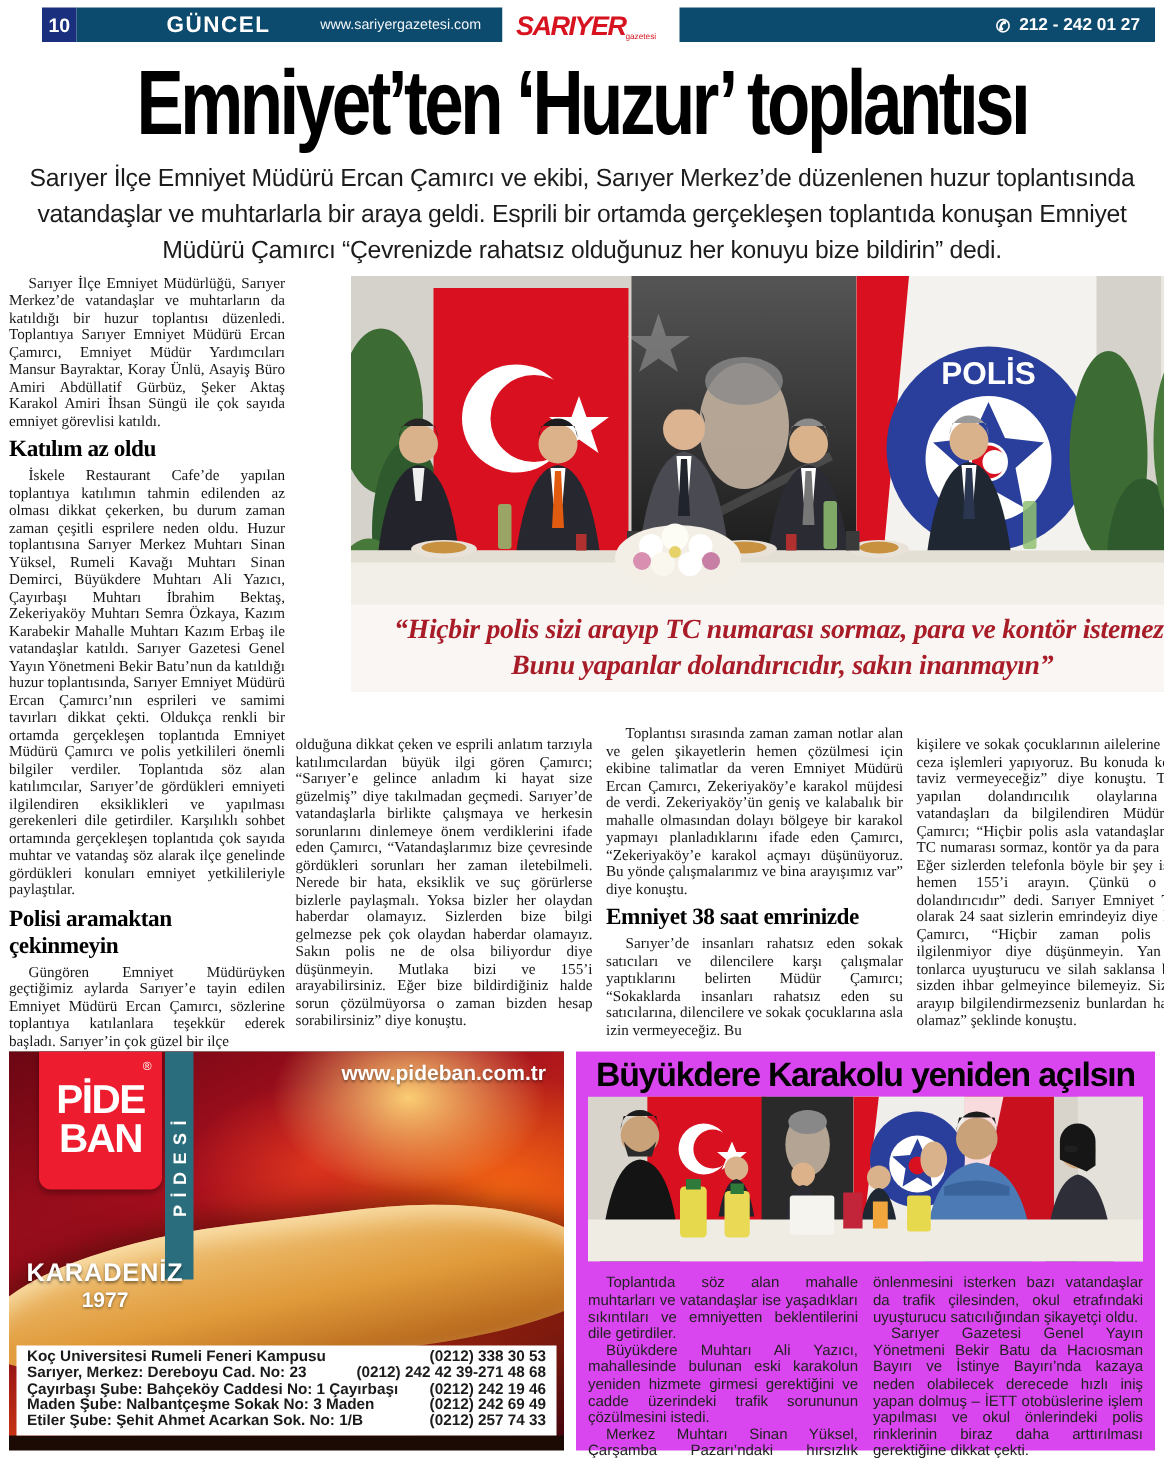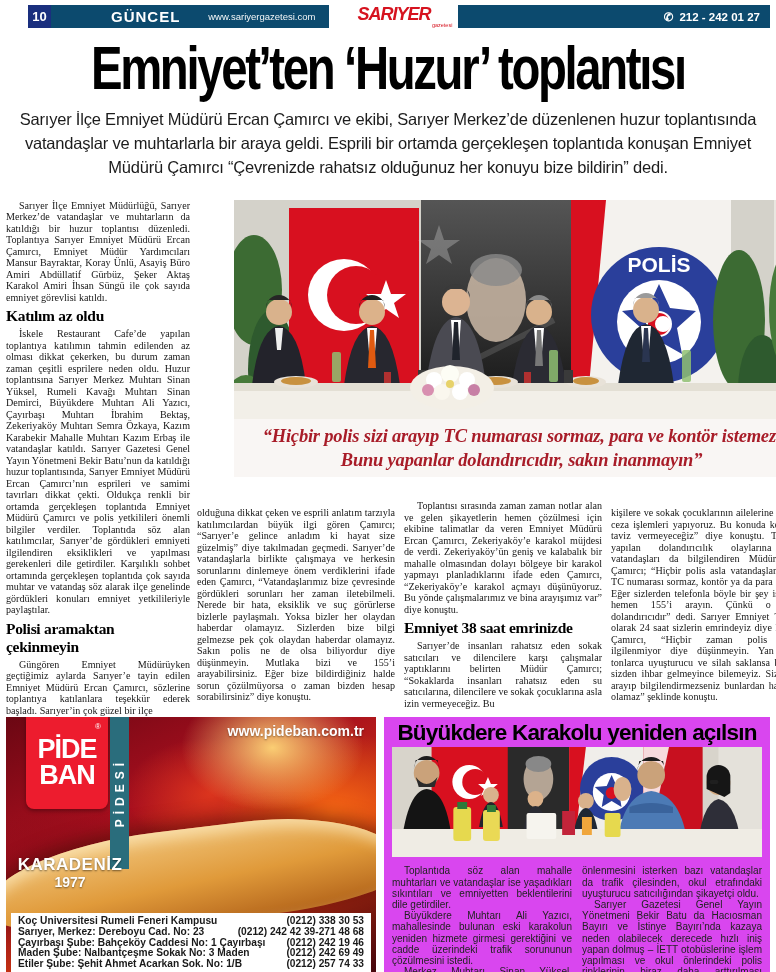--- a/index.html
+++ b/index.html
@@ -10,32 +10,32 @@
   
   .masthead { display:flex; align-items:stretch; height:23px; margin:5px 6px 0 28px; }
   .pagenum { width:23px; background:#1a2f7e; color:#fff; font-family:"Liberation Sans",sans-serif;
              font-weight:bold; font-size:13px; display:flex; align-items:center; justify-content:center; }
   .bar { background:#0c4a6e; color:#fff; display:flex; align-items:center; }
   .bar.left { flex:1.2; }
   .bar.right { flex:1.3; justify-content:flex-end; padding-right:10px; }
   .section-label { font-family:"Liberation Sans",sans-serif; font-weight:bold; font-size:15px;
                    letter-spacing:1px; margin-left:60px; }
   .site-url { font-family:"Liberation Sans",sans-serif; font-size:9.5px; margin-left:auto; margin-right:14px; opacity:.95; }
-  .logo-box { width:129px; background:#fff; display:flex; flex-direction:column; align-items:center; justify-content:flex-start; line-height:1; }
+  .logo-box { width:118px; background:#fff; display:flex; align-items:center; justify-content:center; line-height:1; }
   .logo-main { font-family:"Liberation Sans",sans-serif; font-weight:bold; font-style:italic;
                font-size:18px; color:#d6131f; letter-spacing:-1px; text-shadow:0 0 1px #fff; }
   .logo-sub { font-family:"Liberation Sans",sans-serif; font-size:5.5px; color:#d6131f; align-self:flex-end; margin-right:6px; }
   .phone-wrap { font-family:"Liberation Sans",sans-serif; font-size:11.5px; font-weight:bold; display:flex; gap:6px; align-items:center; }
 
   
   .headline { font-family:"Liberation Sans",sans-serif; font-weight:bold; font-size:61px;
               letter-spacing:-3px; white-space:nowrap; width:129%; transform:scaleX(.775);
               transform-origin:0 50%; text-align:center; margin-top:8px; color:#000; line-height:1.05; }
   .deck { font-family:"Liberation Sans",sans-serif; font-size:16.5px; line-height:1.45; color:#1c1c1c;
-          text-align:center; margin:8px 18px 16px 18px; letter-spacing:-.2px; }
+          text-align:center; margin:8px 18px 0 18px; letter-spacing:-.2px; }
 
   
   .main { display:flex; gap:7px; padding:4px 6px 0 6px; height:517px; }
   .bodycopy p { font-size:10.1px; line-height:11.5px; text-align:justify; text-indent:13px; color:#161616; }
   .bodycopy p.noindent { text-indent:0; }
   .bodycopy h3 { font-size:15.5px; font-weight:bold; margin:4px 0 3px 0; color:#000; letter-spacing:-.3px; }
   .col1 { width:184px; flex:none; }
   .right-zone { flex:1; display:flex; flex-direction:column; }
   .photo-wrap { position:relative; height:277px;margin-left:37px; }
   .photo-wrap svg { display:block; }

